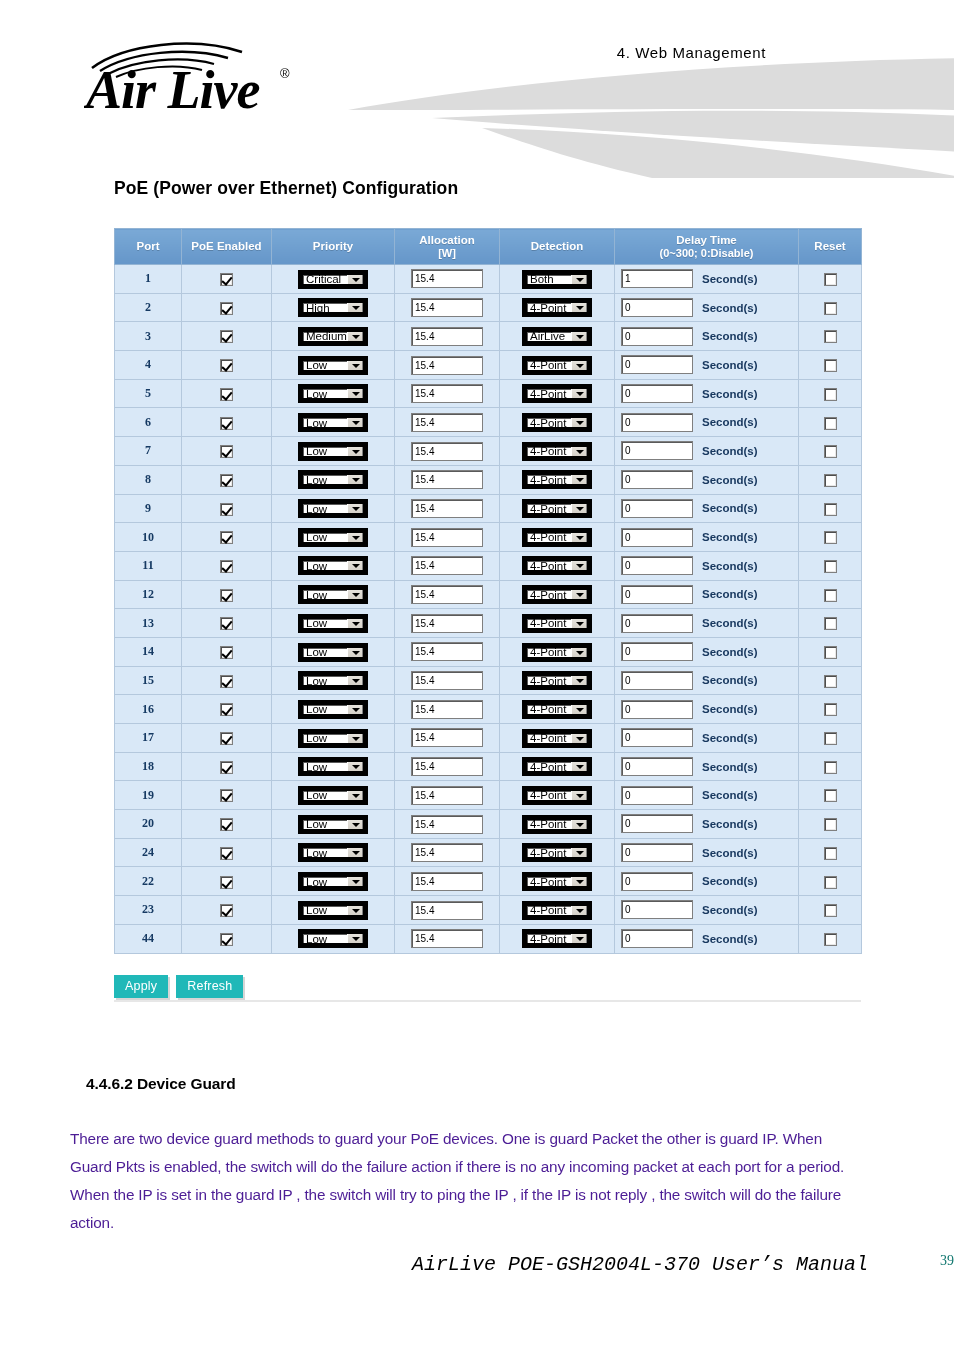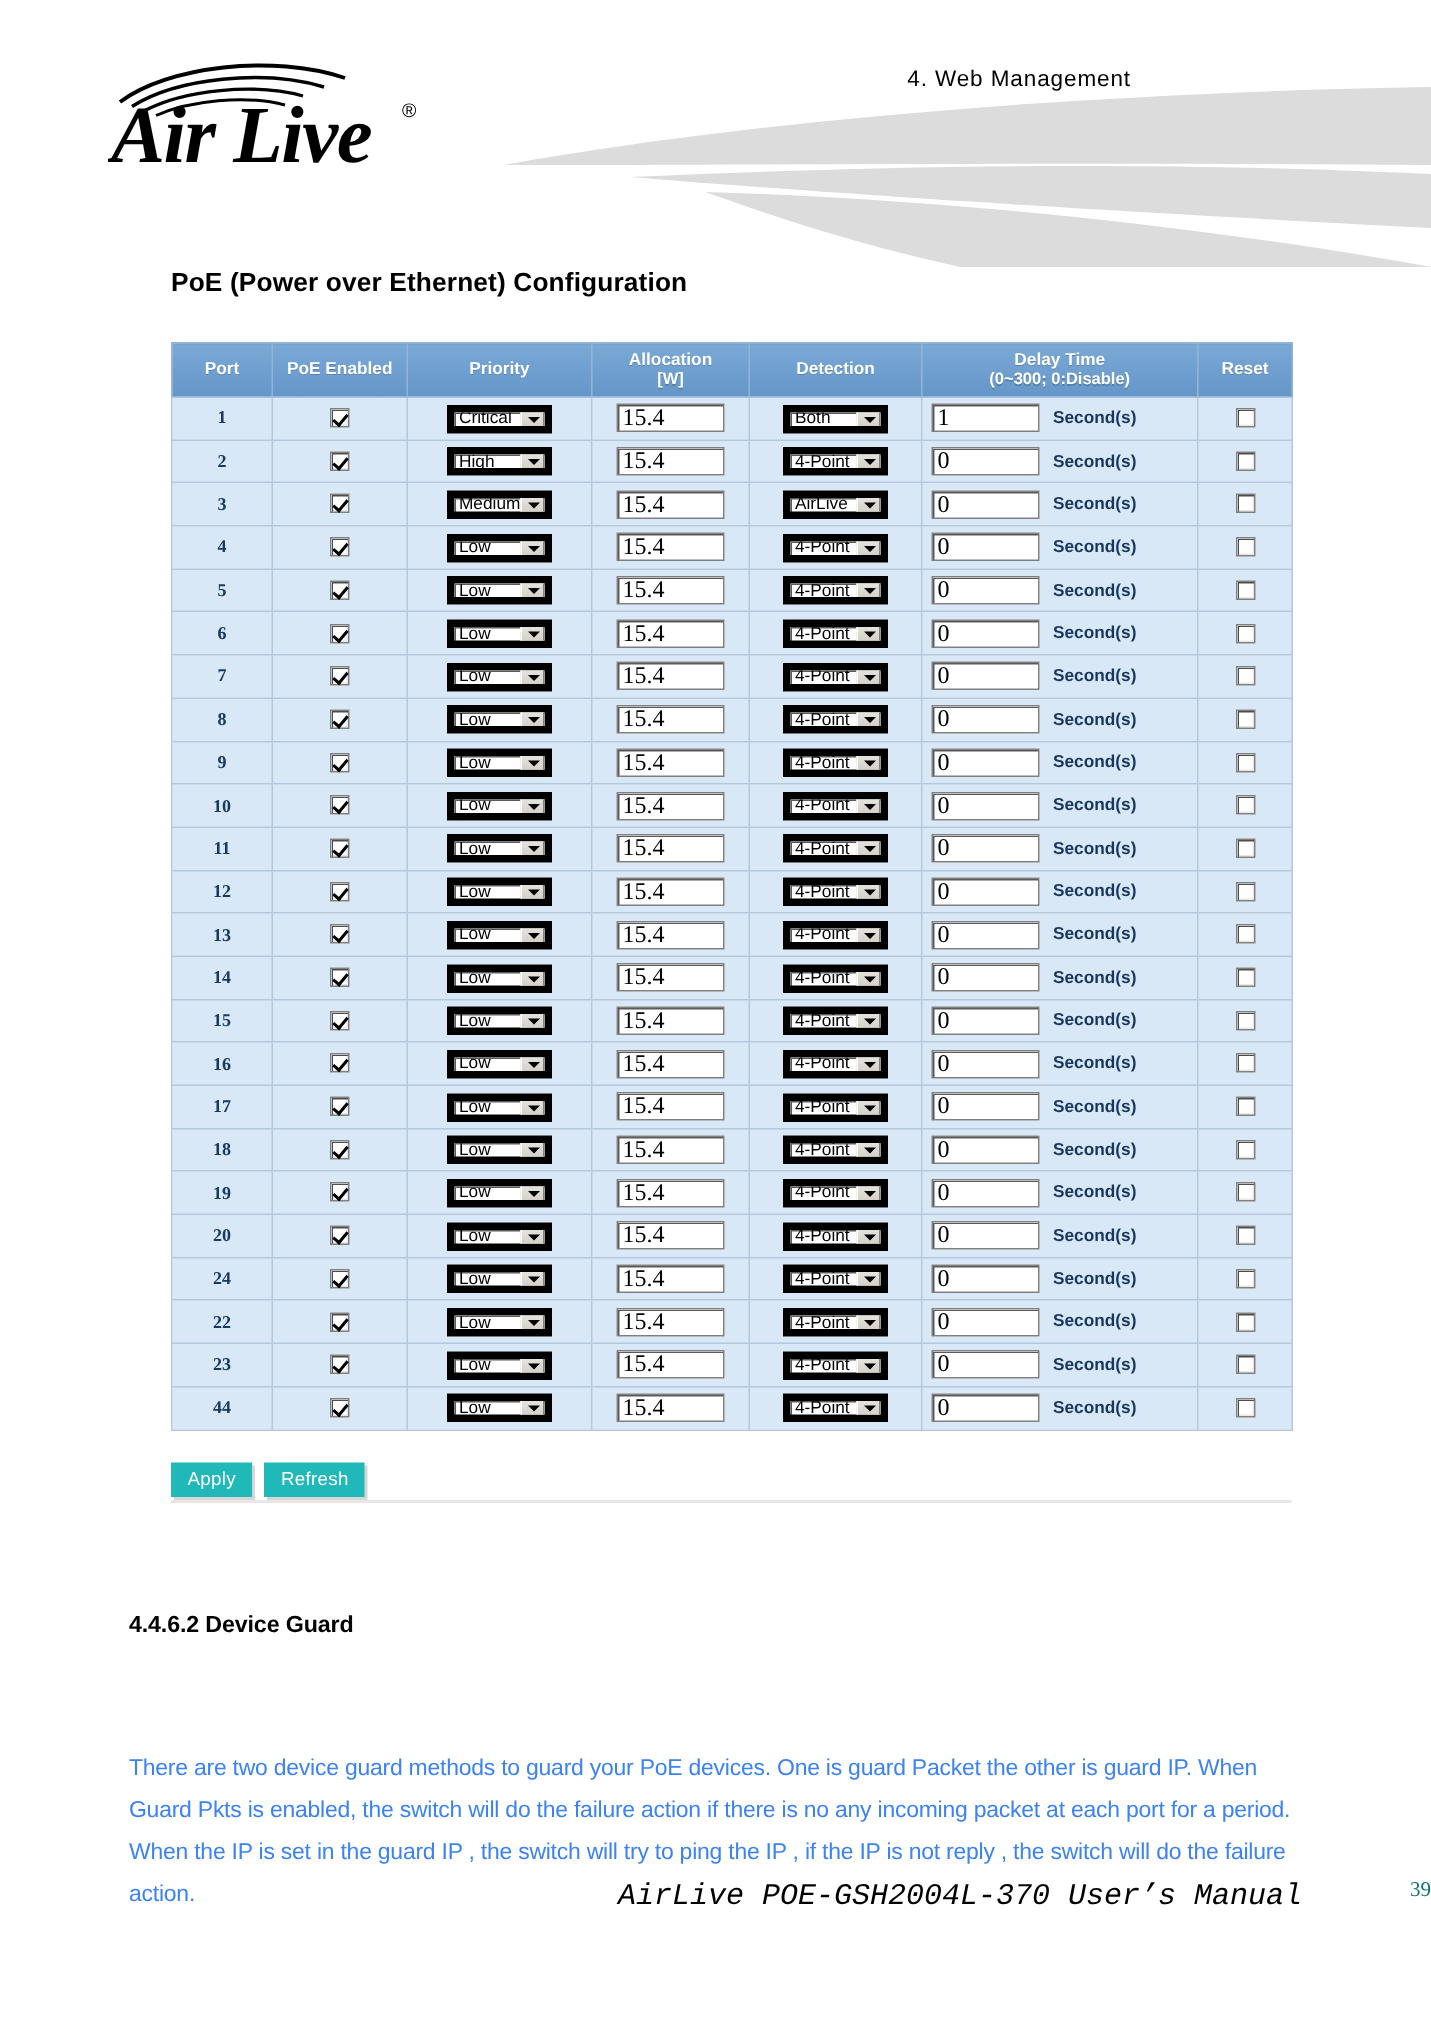--- a/index.html
+++ b/index.html
@@ -9,21 +9,21 @@
     height: 1349px;
     background: #ffffff;
     font-family: "Liberation Sans", sans-serif;
     position: relative;
     overflow: hidden;
   }
 
   
   .page-header {
     position: absolute;
-    top: 0; left: 0;
+    top: 0; left: 12px;
     width: 840px;
     height: 178px;
   }
   .header-chapter {
     position: absolute;
     right: 86px;
     top: 44px;
     font-size: 15px;
     color: #000;
     font-family: "Liberation Sans", sans-serif;
@@ -175,28 +175,28 @@
   }
 
   .txt {
     display: inline-block;
     width: 72px;
     height: 19px;
     line-height: 17px;
     background: #ffffff;
     border: 1px solid #7f7f7f;
     box-shadow: inset 1px 1px 0 #5a5a5a;
-    font-size: 16px;
+    font-size: 10px;
     color: #000;
     text-align: left;
     padding-left: 3px;
     vertical-align: middle;
     overflow: hidden;
     white-space: nowrap;
-    font-family: Liberation Serif, serif;
+    font-family: Liberation Sans, sans-serif;
   }
 
   .delay-cell-inner {
     display: flex;
     align-items: center;
     justify-content: flex-start;
     padding-left: 6px;
     gap: 9px;
   }
   .delay-unit {
@@ -240,29 +240,28 @@
     position: absolute;
     left: 86px;
     top: 1075px;
     font-size: 15.5px;
     font-weight: bold;
     color: #000;
     letter-spacing: -0.1px;
   }
   .body-copy {
     position: absolute;
-    left: 86px;
+    left: 70px;
     top: 1125px;
     width: 782px;
     font-size: 15.3px;
     line-height: 28px;
-    color: #3b82f6;
+    color: #4c1d95;
     text-align: left;
     letter-spacing: -0.15px;
-    margin-top: 40px;
   }
 
   
   .footer {
     position: absolute;
     left: 0;
     top: 1253px;
     width: 954px;
     height: 30px;
   }

